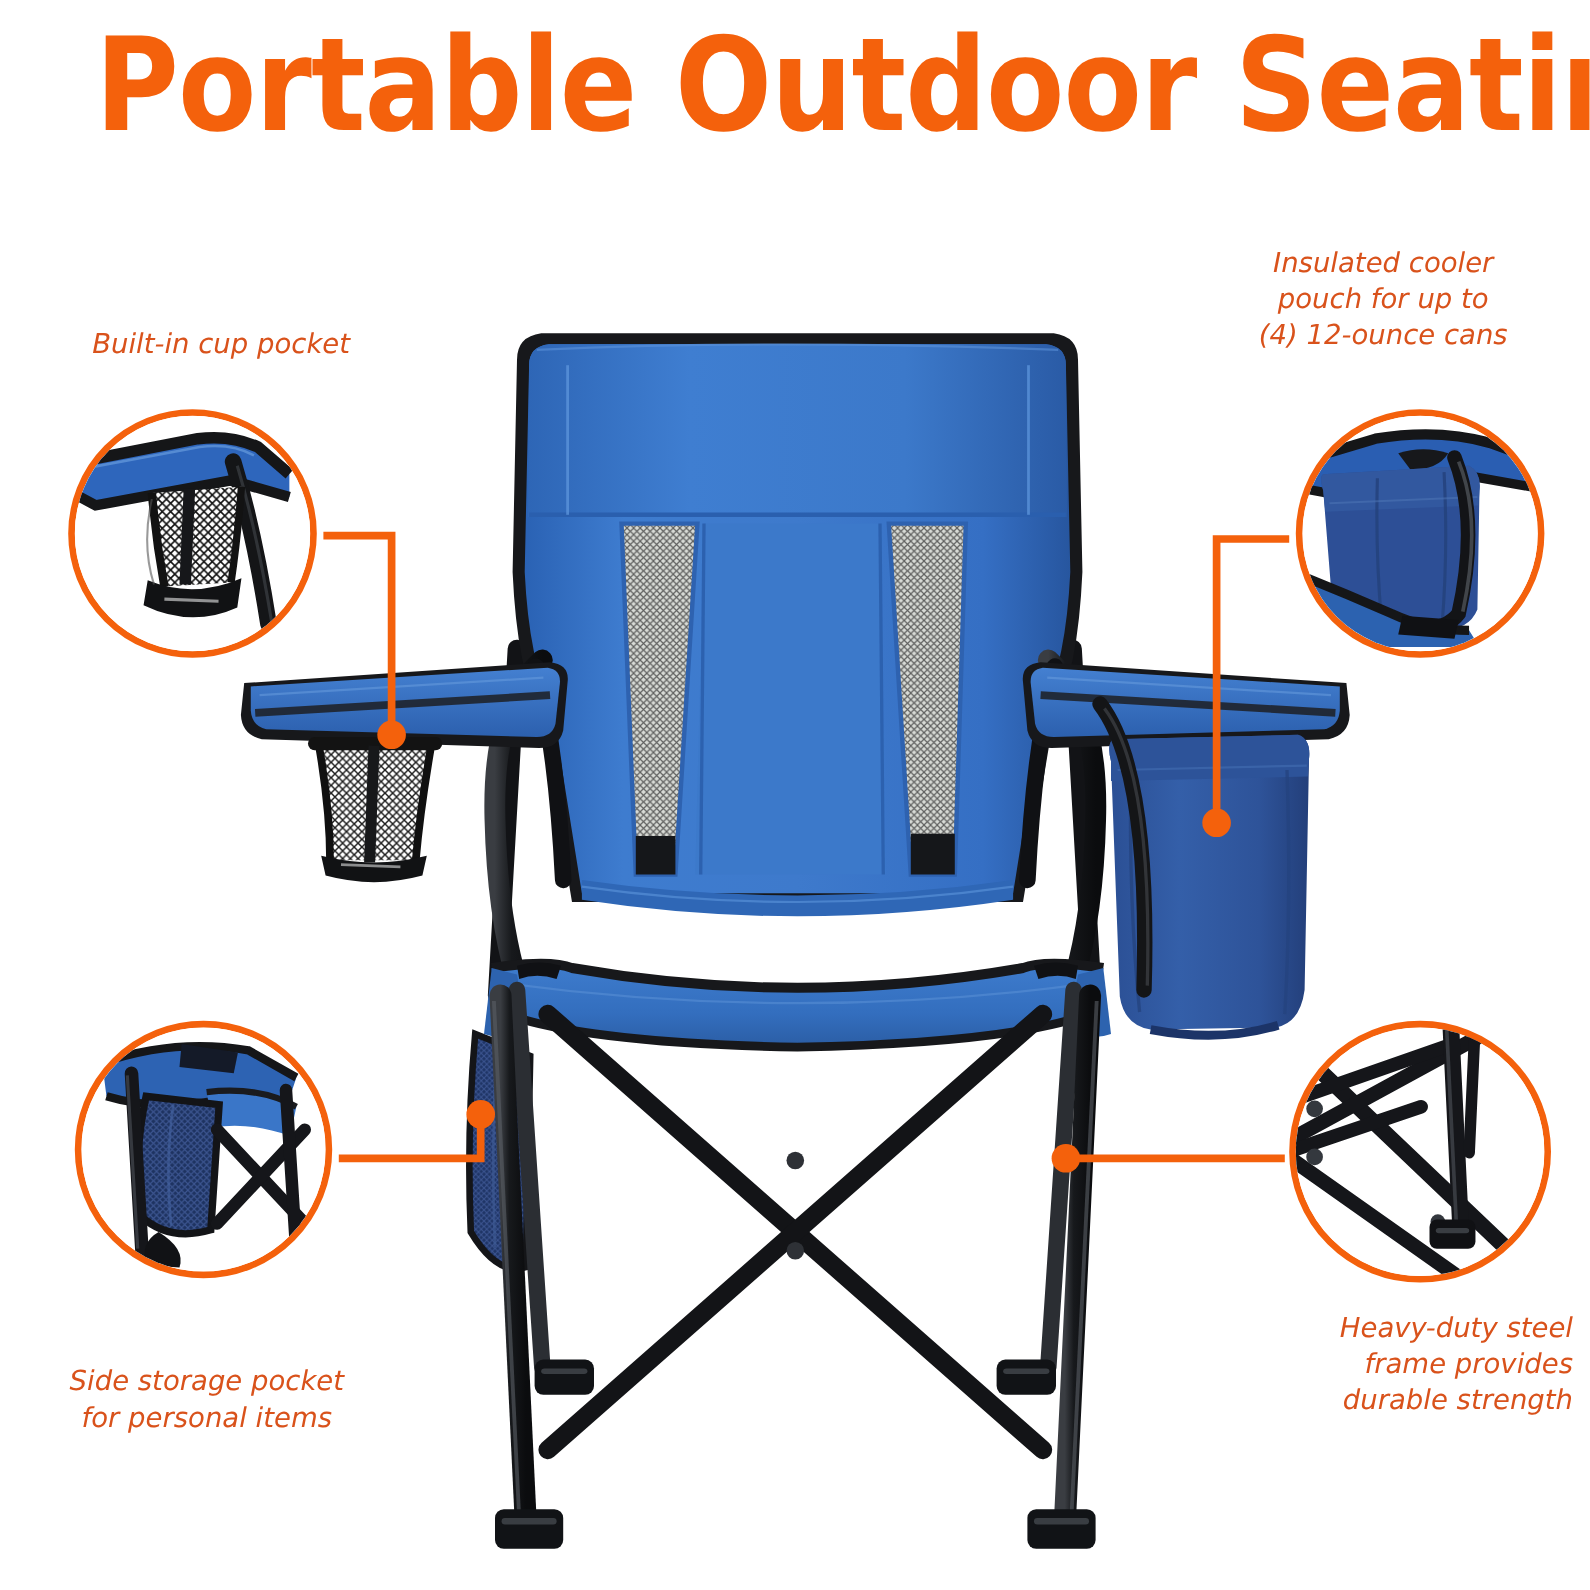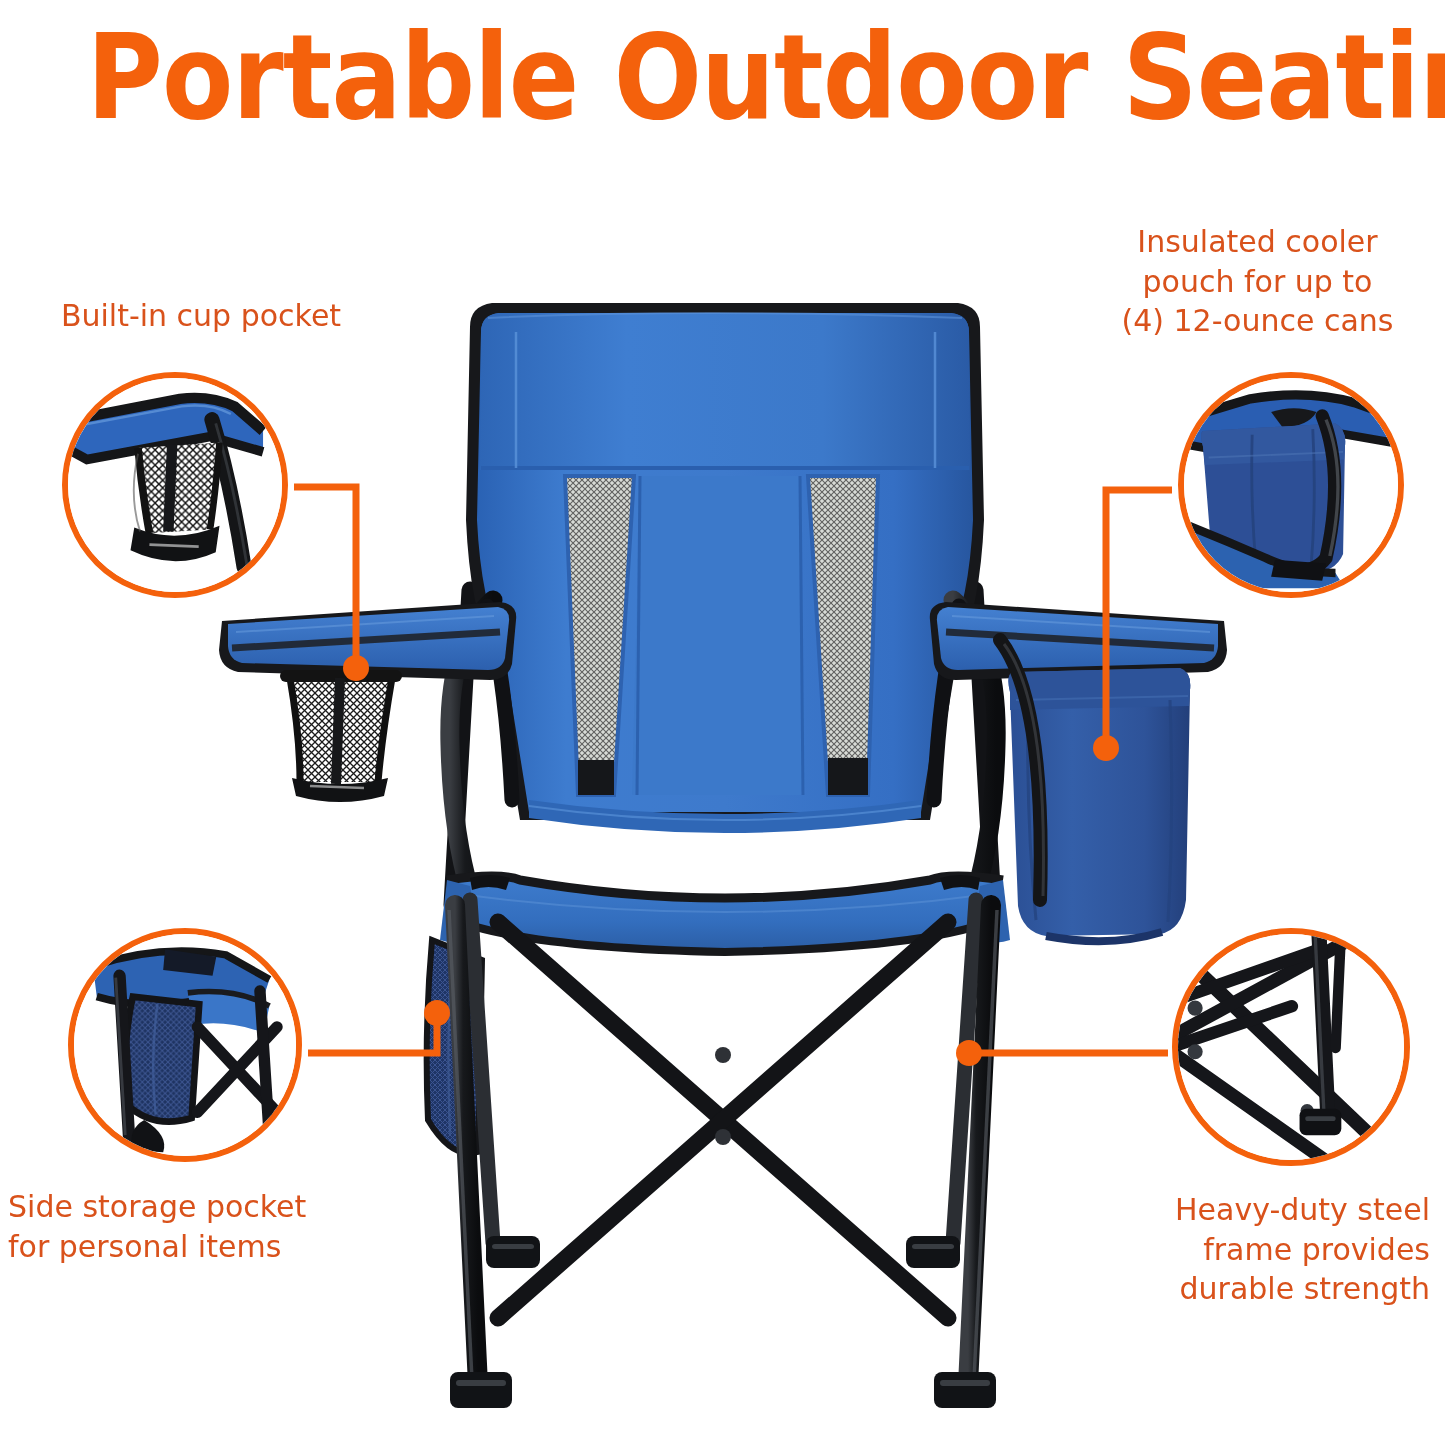--- a/index.html
+++ b/index.html
@@ -31,29 +31,30 @@
     letter-spacing: -1px;
     transform: scaleX(0.88);
     transform-origin: 50% 0;
     white-space: nowrap;
   }
 
   
   .callout-label {
     position: absolute;
     font-family: "DejaVu Sans", "Liberation Sans", sans-serif;
-    font-size: 30px;
+    font-size: 25px;
     line-height: 1.32;
     color: #D9521B;
     font-weight: 400;
     white-space: pre-line;
+    font-style: italic;
   }
   #label-cup-holder   { left: 16px;  top: 296px;  width: 370px; text-align: center; }
   #label-cooler       { left: 1085px; top: 222px; width: 345px; text-align: center; }
-  #label-side-pocket  { left: 8px;   top: 1187px; width: 360px; text-align: left; }
+  #label-side-pocket  { left: 8px;   top: 1239px; width: 360px; text-align: center; }
   #label-frame        { left: 1085px; top: 1190px; width: 345px; text-align: right; }
 
   
   #scene {
     position: absolute;
     left: 0; top: 0;
     width: 1445px; height: 1445px;
   }
 
   

